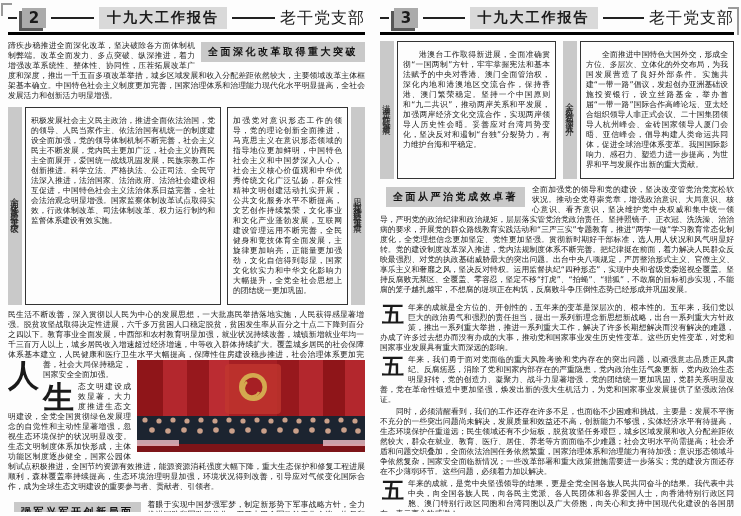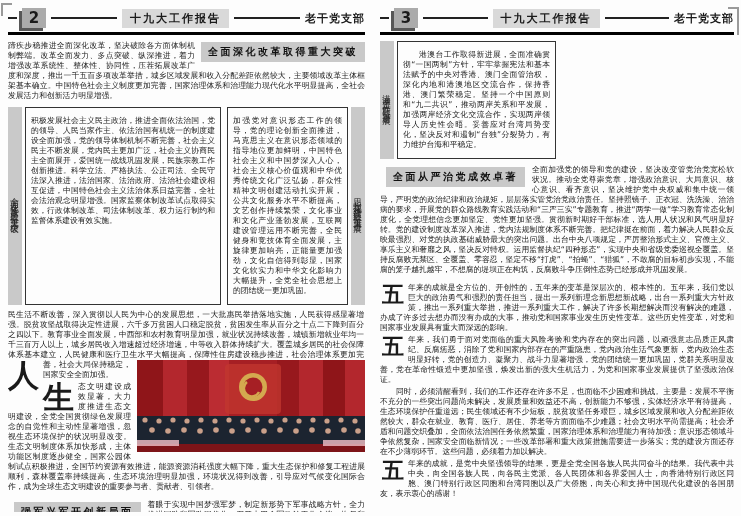--- a/index.html
+++ b/index.html
@@ -11,22 +11,22 @@
   .page{position:absolute;top:6px;height:506px;overflow:hidden;background:transparent;}
   .page-left{left:8px;width:357px;}
   .page-right{left:380px;width:354px;}
 
   
   .hdr{display:flex;align-items:center;gap:5px;height:24px;}
   .hdr .dash{width:9px;height:2px;background:#222;flex:none;}
   .numbox{width:24px;height:20px;background:#ababab;box-shadow:-3px 3px 0 #575757;
           font-weight:bold;font-size:15px;display:flex;align-items:center;justify-content:center;flex:none;}
   .hline{flex:1;height:2px;background:#222;min-width:8px;}
-  .titlebox{background:#d9d9d9;padding:2px 8px;font-weight:bold;font-size:11px;letter-spacing:2px;white-space:nowrap;flex:none;}
-  .dept{font-weight:bold;font-size:11px;letter-spacing:1px;white-space:nowrap;flex:none;}
+  .titlebox{background:#d9d9d9;padding:2px 8px;font-weight:bold;font-size:14px;letter-spacing:2px;white-space:nowrap;flex:none;}
+  .dept{font-weight:normal;font-size:16px;letter-spacing:1px;white-space:nowrap;flex:none;}
   .hdr-bar{height:3px;background:#000;margin-top:2px;}
 
   
   .txt{font-size:7.8px;line-height:10px;text-align:justify;}
   p{margin:0 0 2px 0;}
   .indent{text-indent:16px;}
 
   .badge{background:#c9c9c9;color:#111;font-weight:bold;font-size:10px;letter-spacing:2.5px;
          padding:5px 7px;white-space:nowrap;}
   .badge-right{float:right;margin:1px 0 3px 6px;}
@@ -169,20 +169,24 @@
     <span class="hline"></span>
     <span class="dept">老干党支部</span>
   </div>
   <div class="hdr-bar"></div>
 
   <div class="rcols">
     <div class="rcol rcol1">
       <div class="vside vs-left">港澳台工作取得新进展</div>
       <div class="tbox txt indent">港澳台工作取得新进展，全面准确贯彻“一国两制”方针，牢牢掌握宪法和基本法赋予的中央对香港、澳门全面管治权，深化内地和港澳地区交流合作，保持香港、澳门繁荣稳定。坚持一个中国原则和“九二共识”，推动两岸关系和平发展，加强两岸经济文化交流合作，实现两岸领导人历史性会晤。妥善应对台湾局势变化，坚决反对和遏制“台独”分裂势力，有力维护台海和平稳定。</div>
     </div>
+    <div class="rcol rcol2">
+      <div class="vside vs-left">全方位外交布局深入展开</div>
+      <div class="tbox txt indent">全面推进中国特色大国外交，形成全方位、多层次、立体化的外交布局，为我国发展营造了良好外部条件。实施共建“一带一路”倡议，发起创办亚洲基础设施投资银行，设立丝路基金，举办首届“一带一路”国际合作高峰论坛、亚太经合组织领导人非正式会议、二十国集团领导人杭州峰会、金砖国家领导人厦门会晤、亚信峰会，倡导构建人类命运共同体，促进全球治理体系变革。我国国际影响力、感召力、塑造力进一步提高，为世界和平与发展作出新的重大贡献。</div>
+    </div>
   </div>
 
   <div class="sec txt">
     <span class="badge badge-left">全面从严治党成效卓著</span>
     <p>全面加强党的领导和党的建设，坚决改变管党治党宽松软状况。推动全党尊崇党章，增强政治意识、大局意识、核心意识、看齐意识，坚决维护党中央权威和集中统一领导，严明党的政治纪律和政治规矩，层层落实管党治党政治责任。坚持照镜子、正衣冠、洗洗澡、治治病的要求，开展党的群众路线教育实践活动和“三严三实”专题教育，推进“两学一做”学习教育常态化制度化，全党理想信念更加坚定、党性更加坚强。贯彻新时期好干部标准，选人用人状况和风气明显好转。党的建设制度改革深入推进，党内法规制度体系不断完善。把纪律挺在前面，着力解决人民群众反映最强烈、对党的执政基础威胁最大的突出问题。出台中央八项规定，严厉整治形式主义、官僚主义、享乐主义和奢靡之风，坚决反对特权。运用监督执纪“四种形态”，实现中央和省级党委巡视全覆盖。坚持反腐败无禁区、全覆盖、零容忍，坚定不移“打虎”、“拍蝇”、“猎狐”，不敢腐的目标初步实现，不能腐的笼子越扎越牢，不想腐的堤坝正在构筑，反腐败斗争压倒性态势已经形成并巩固发展。</p>
     <div class="clear"></div>
   </div>
 
   <div class="sec txt">
     <p><span class="dc dc5">五</span><span>年来的成就是全方位的、开创性的，五年来的变革是深层次的、根本性的。五年来，我们党以巨大的政治勇气和强烈的责任担当，提出一系列新理念新思想新战略，出台一系列重大方针政策，推出一系列重大举措，推进一系列重大工作，解决了许多长期想解决而没有解决的难题，办成了许多过去想办而没有办成的大事，推动党和国家事业发生历史性变革。这些历史性变革，对党和国家事业发展具有重大而深远的影响。</span></p>

